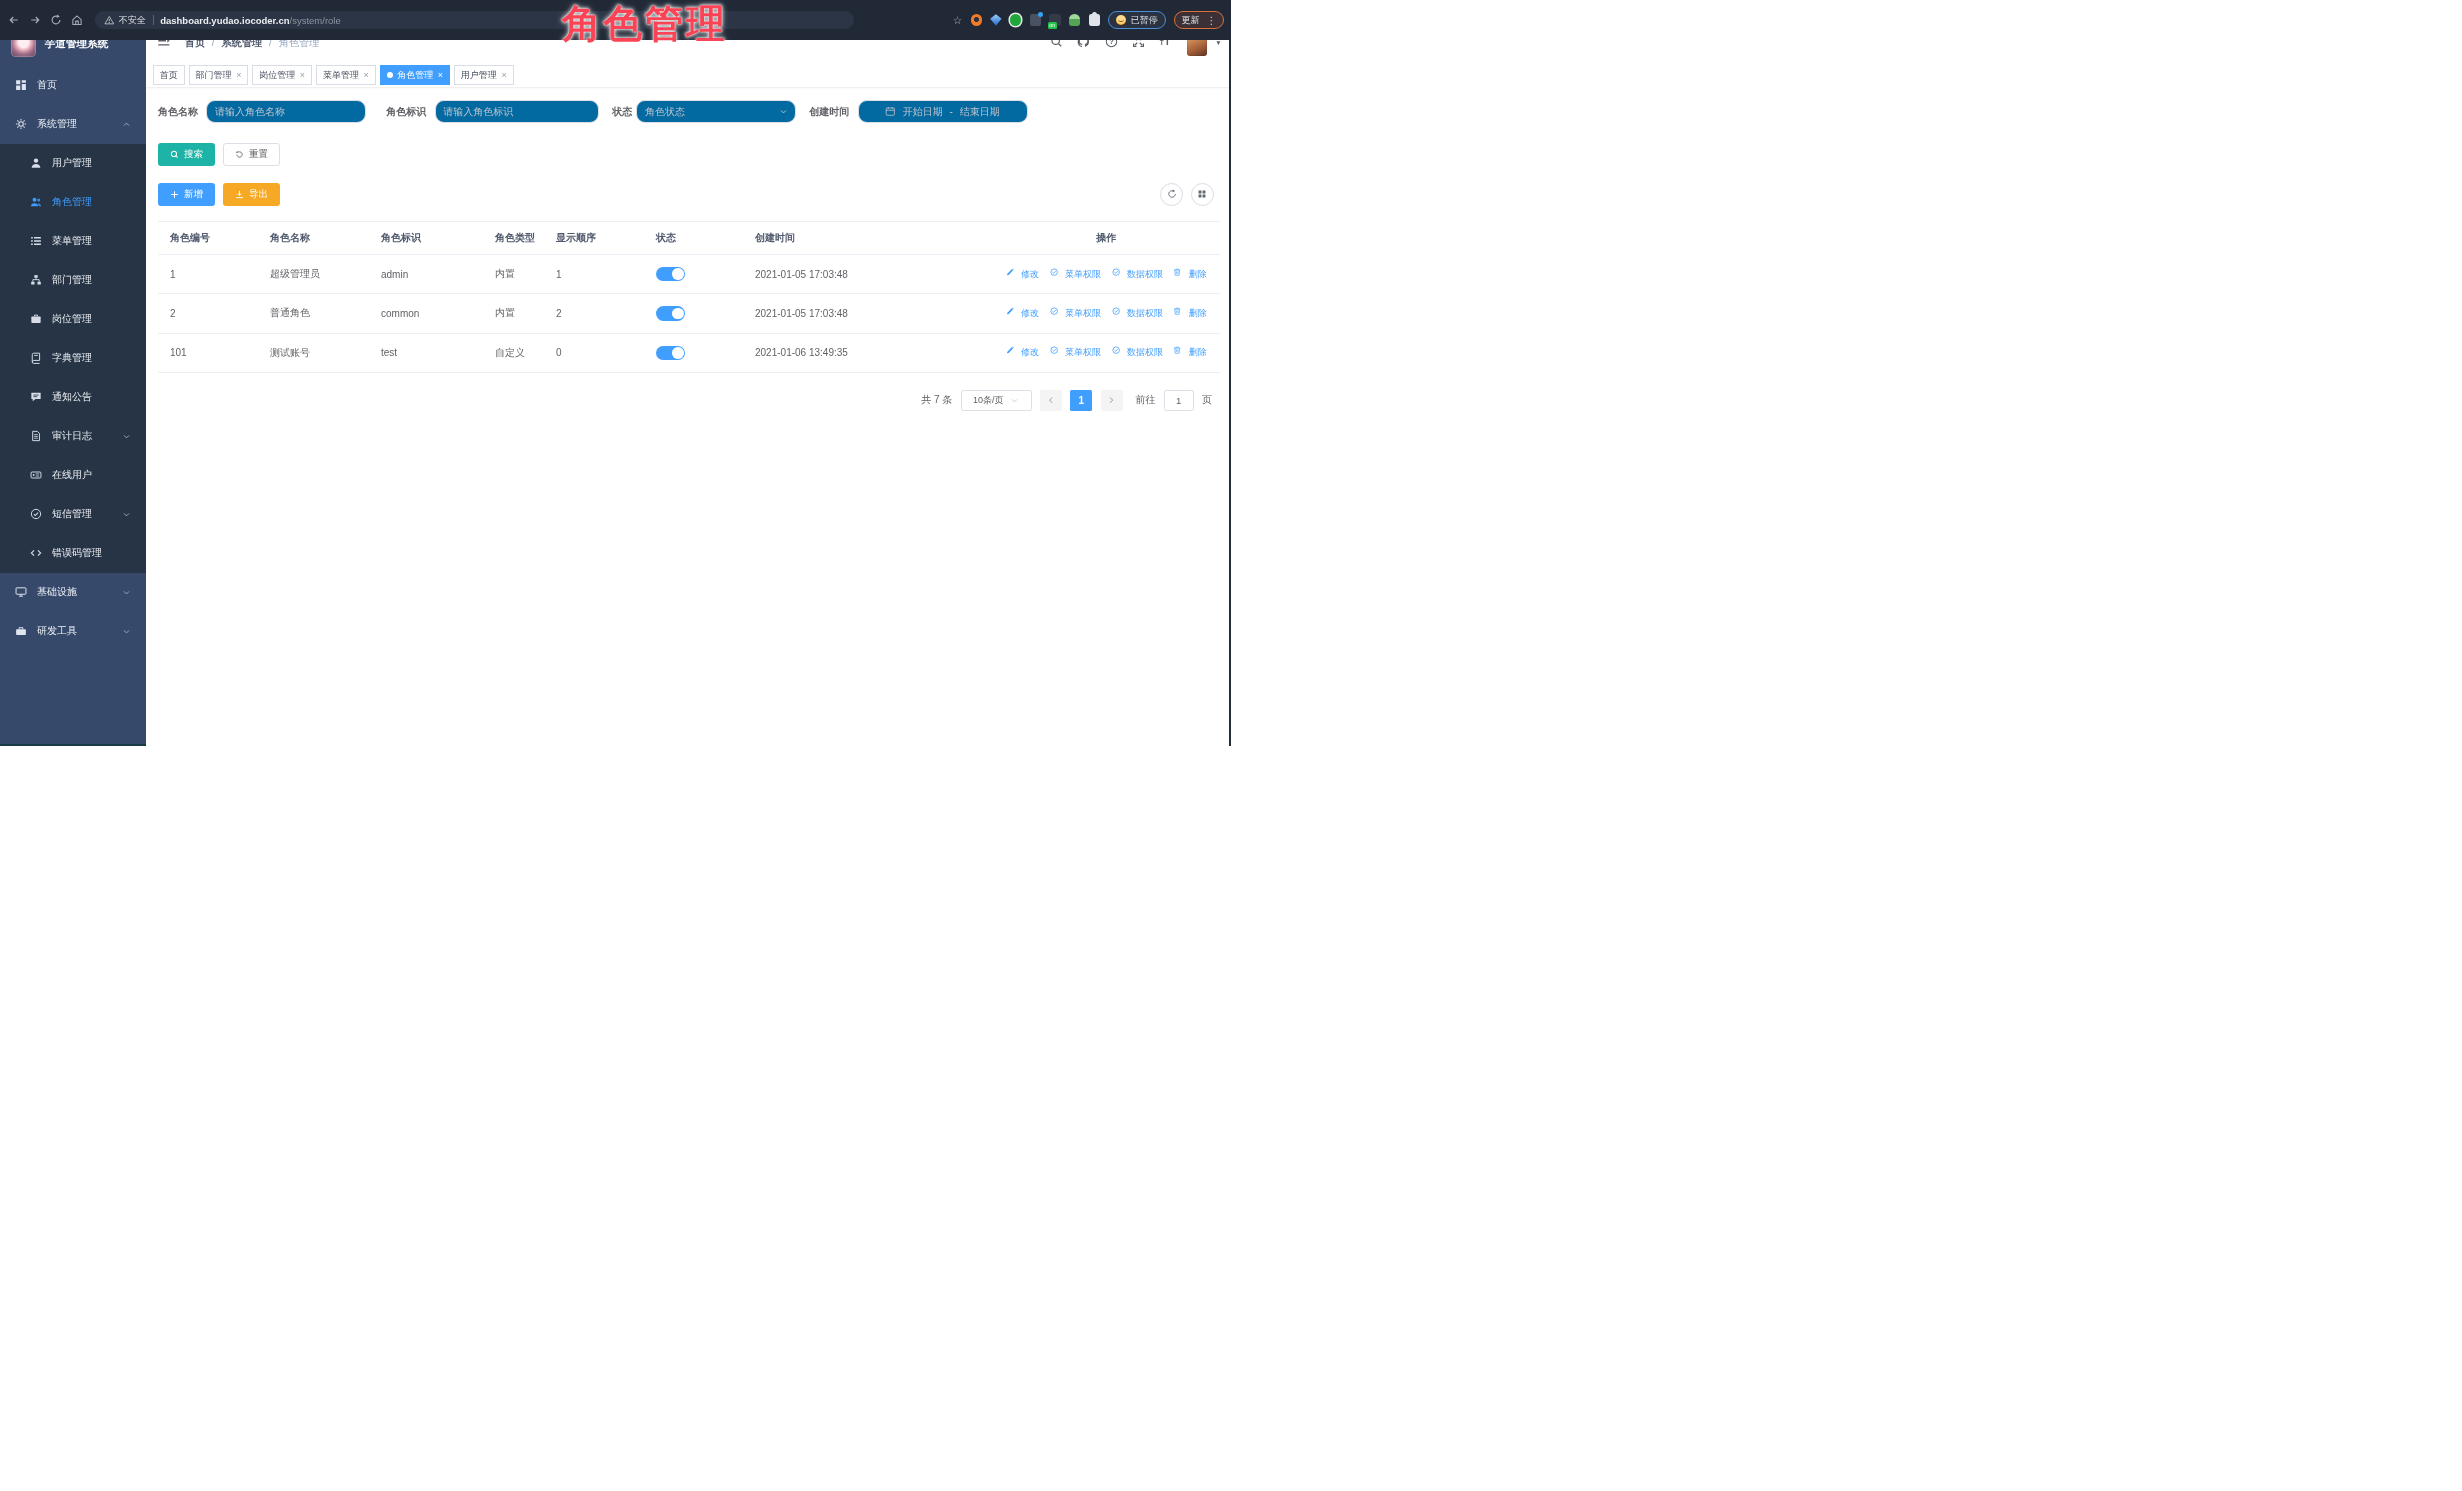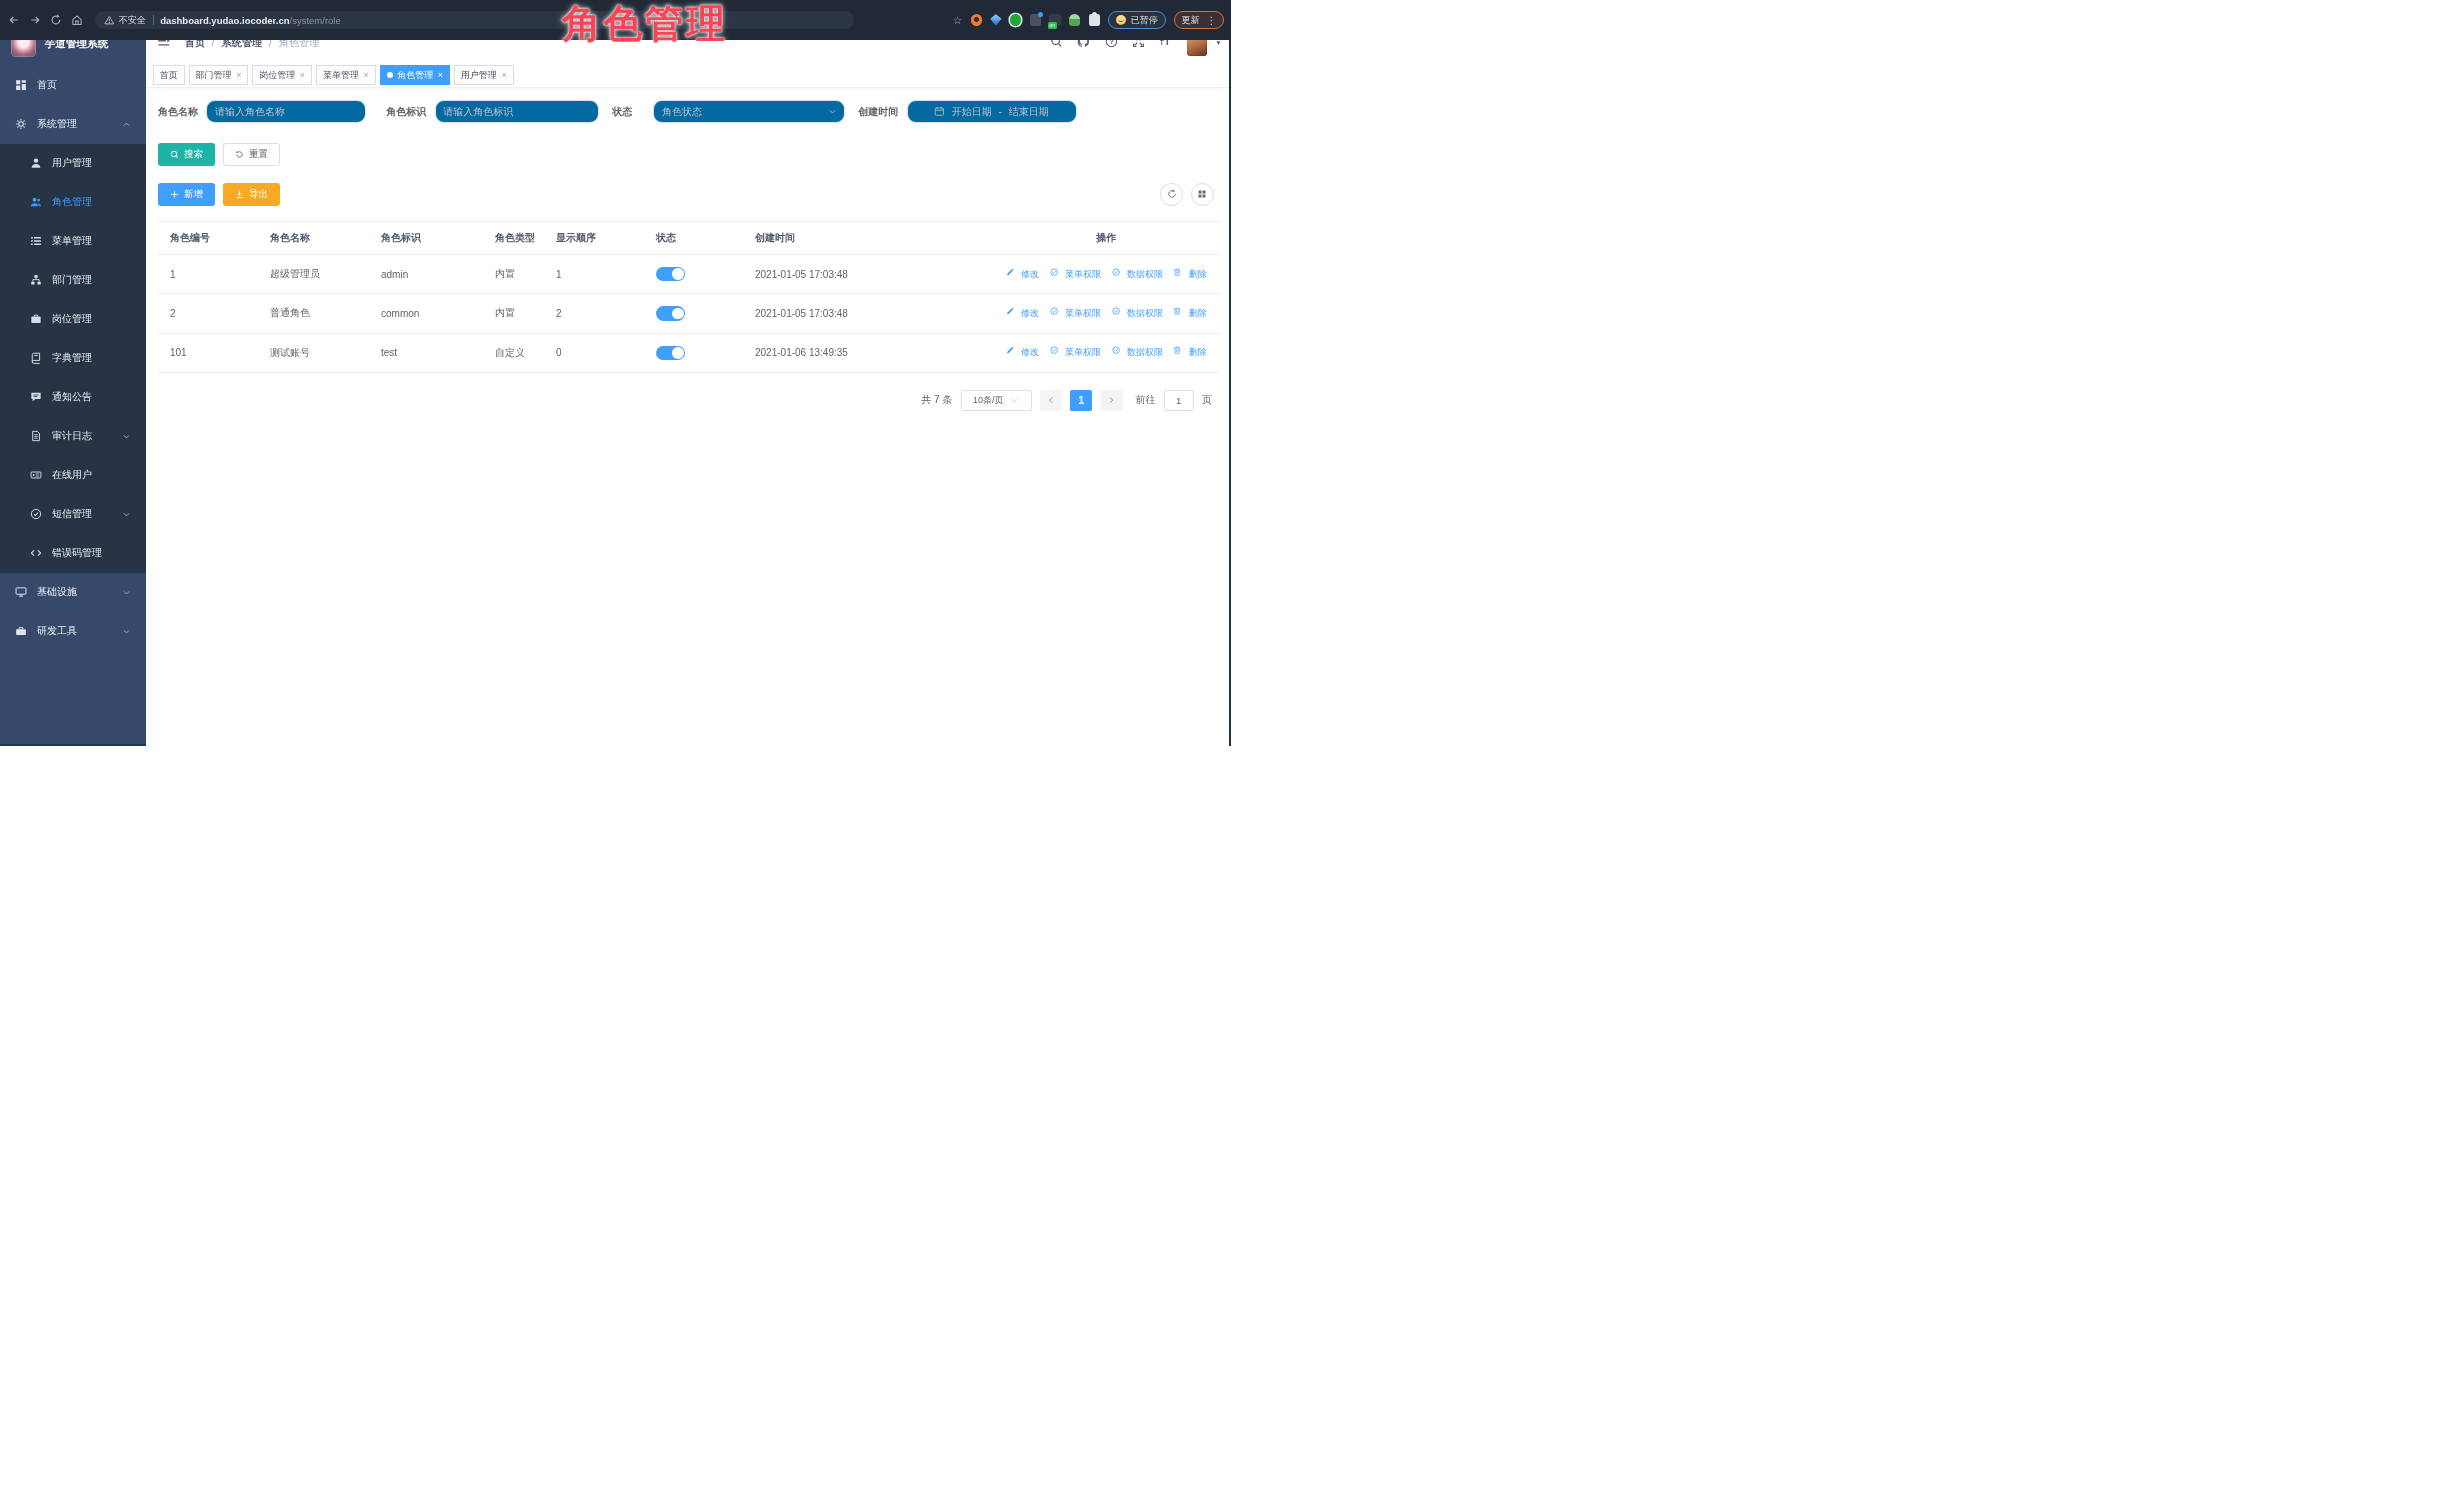--- a/index.html
+++ b/index.html
@@ -428,21 +428,21 @@
     <div class="filter-row">
       <span class="f-label">角色名称</span>
       <div class="f-ctl" style="width:160px;margin-left:8.3px;">
         <span class="ph">请输入角色名称</span>
       </div>
       <span class="f-label" style="margin-left:20px;">角色标识</span>
       <div class="f-ctl" style="width:164px;margin-left:8.3px;">
         <span class="ph">请输入角色标识</span>
       </div>
       <span class="f-label" style="margin-left:13.7px;">状态</span>
-      <div class="f-ctl" style="width:192px;margin-left:21px;">
+      <div class="f-ctl" style="width:160px;margin-left:4px;">
         <span class="ph">角色状态</span>
         <span class="sel-caret">
             <svg class="ic12" viewBox="0 0 16 16">
               <path fill="none" stroke="currentColor" stroke-width="1.6" d="M3.5 6l4.5 4.5L12.5 6"></path>
             </svg>
           </span>
       </div>
       <span class="f-label" style="margin-left:13px;">创建时间</span>
       <div class="f-ctl date-range" style="width:170px;margin-left:8.3px;">
         <span class="cal">

